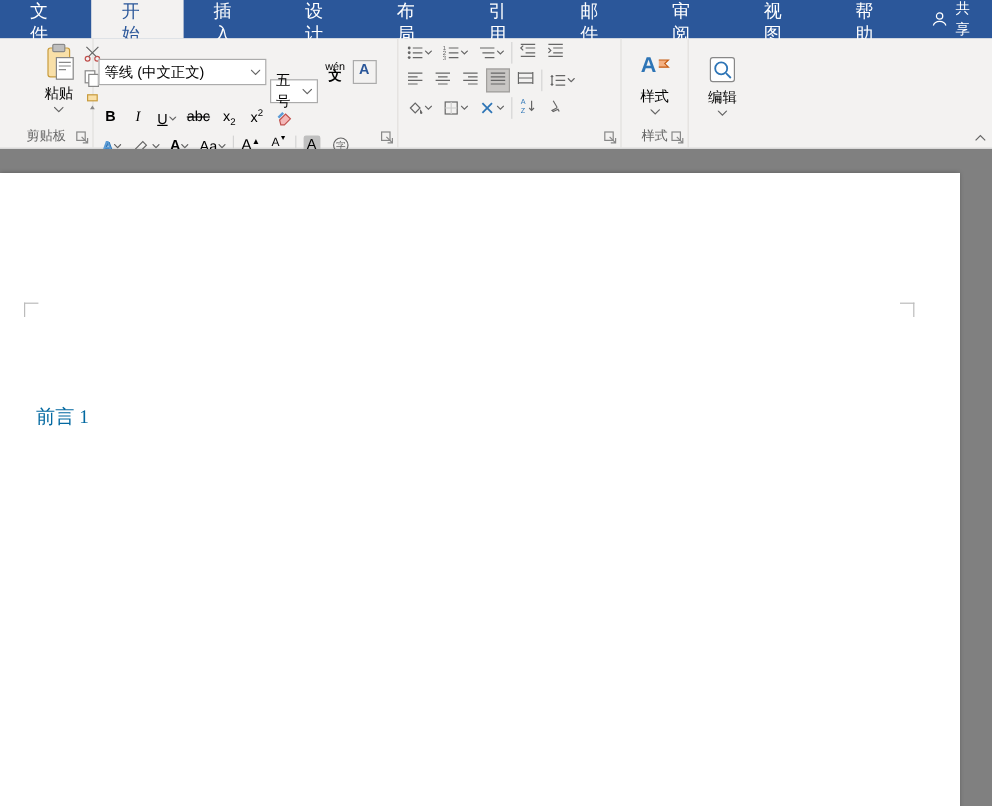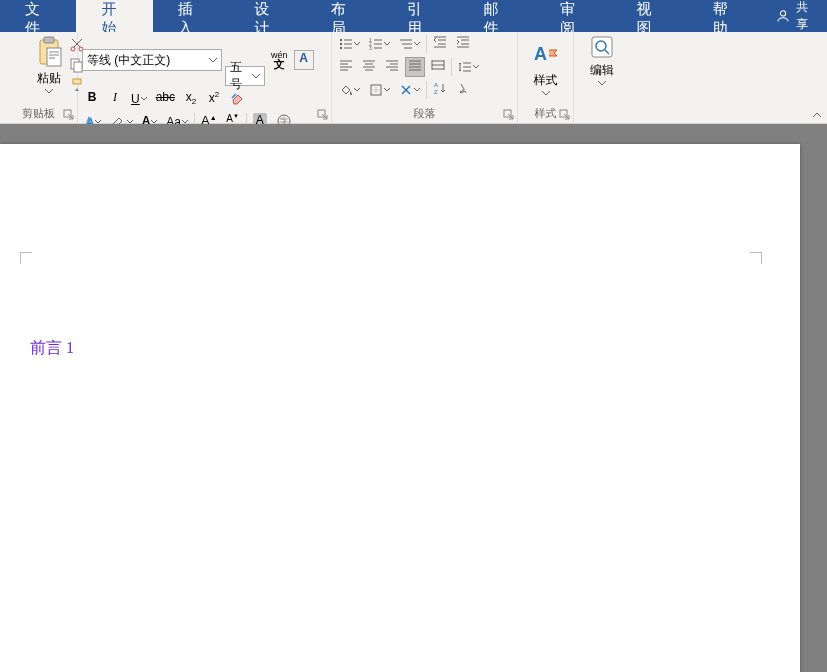--- a/index.html
+++ b/index.html
@@ -34,28 +34,28 @@
 .dd { display:flex; align-items:center; }
 .dd .caret { margin-left:1px; }
 
 
 .para-body { flex-direction: column; gap: 3px; }
 
 
 .styles-body { flex-direction: column; align-items:center; justify-content:center; }
 
 
-.edit-body { flex-direction: column; align-items:center; }
+.edit-body { flex-direction: column; align-items:center; justify-content:center; }
 
 
 .docarea { background: #808080; height: calc(672px - 32px - 92px); overflow: auto; position:relative; padding-top: 20px; }
 .page { background: #fff; width: 800px; min-height: 560px; margin-left:0; position: relative; box-shadow: 0 0 4px rgba(0,0,0,.3); }
 .page .corner-tl { position:absolute; top:108px; left:20px; width:12px; height:12px; border-left:1px solid #bbb; border-top:1px solid #bbb; }
 .page .corner-tr { position:absolute; top:108px; right:38px; width:12px; height:12px; border-right:1px solid #bbb; border-top:1px solid #bbb; }
-.content { padding: 190px 0 0 30px; font-size: 16px; color:#6d28d9; line-height: 1.7; font-family: SimSun, serif; }
+.content { padding: 190px 0 0 30px; font-size: 16px; color:#0369a1; line-height: 1.7; font-family: SimSun, serif; }
 .caret { display:inline-block; }
 svg { display:block; }
 .txt { pointer-events:none; }
 .sep { width:1px; background:#d4d4d4; height:18px; }
 </style>
 </head>
 <body>
 
 <div class="tabbar">
   <div class="tab">
@@ -449,21 +449,20 @@
           </div>
         <div class="ibtn">
             <span>
               <svg width="14" height="14" viewBox="0 0 14 14">
                 <path d="M5 3l3 5v1l-4 2 1 1 4-2 1 2" fill="none" stroke="#666"></path>
               </svg>
             </span>
           </div>
       </div>
     </div>
-    <div class="group-title">段落</div>
     <div class="launcher">
         <svg width="12" height="12">
           <rect x="1" y="1" width="7" height="7" fill="none" stroke="#888"></rect>
           <path d="M5 5l5 5M10 6v4h-4" fill="none" stroke="#888"></path>
         </svg>
       </div>
   </div>
 
   <div class="group" style="width:56px">
     <div class="group-body styles-body">

